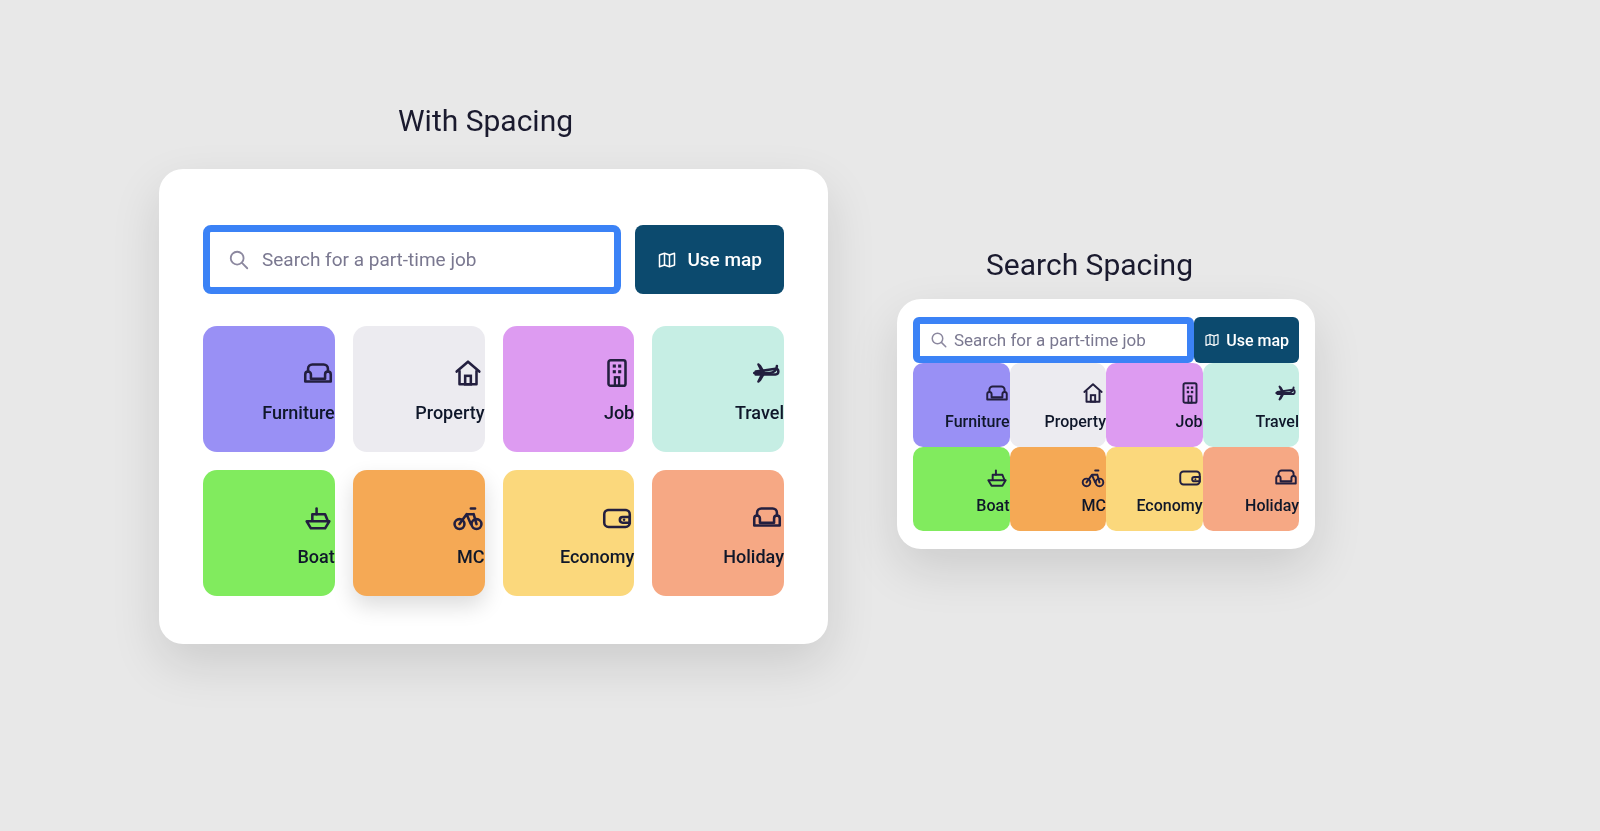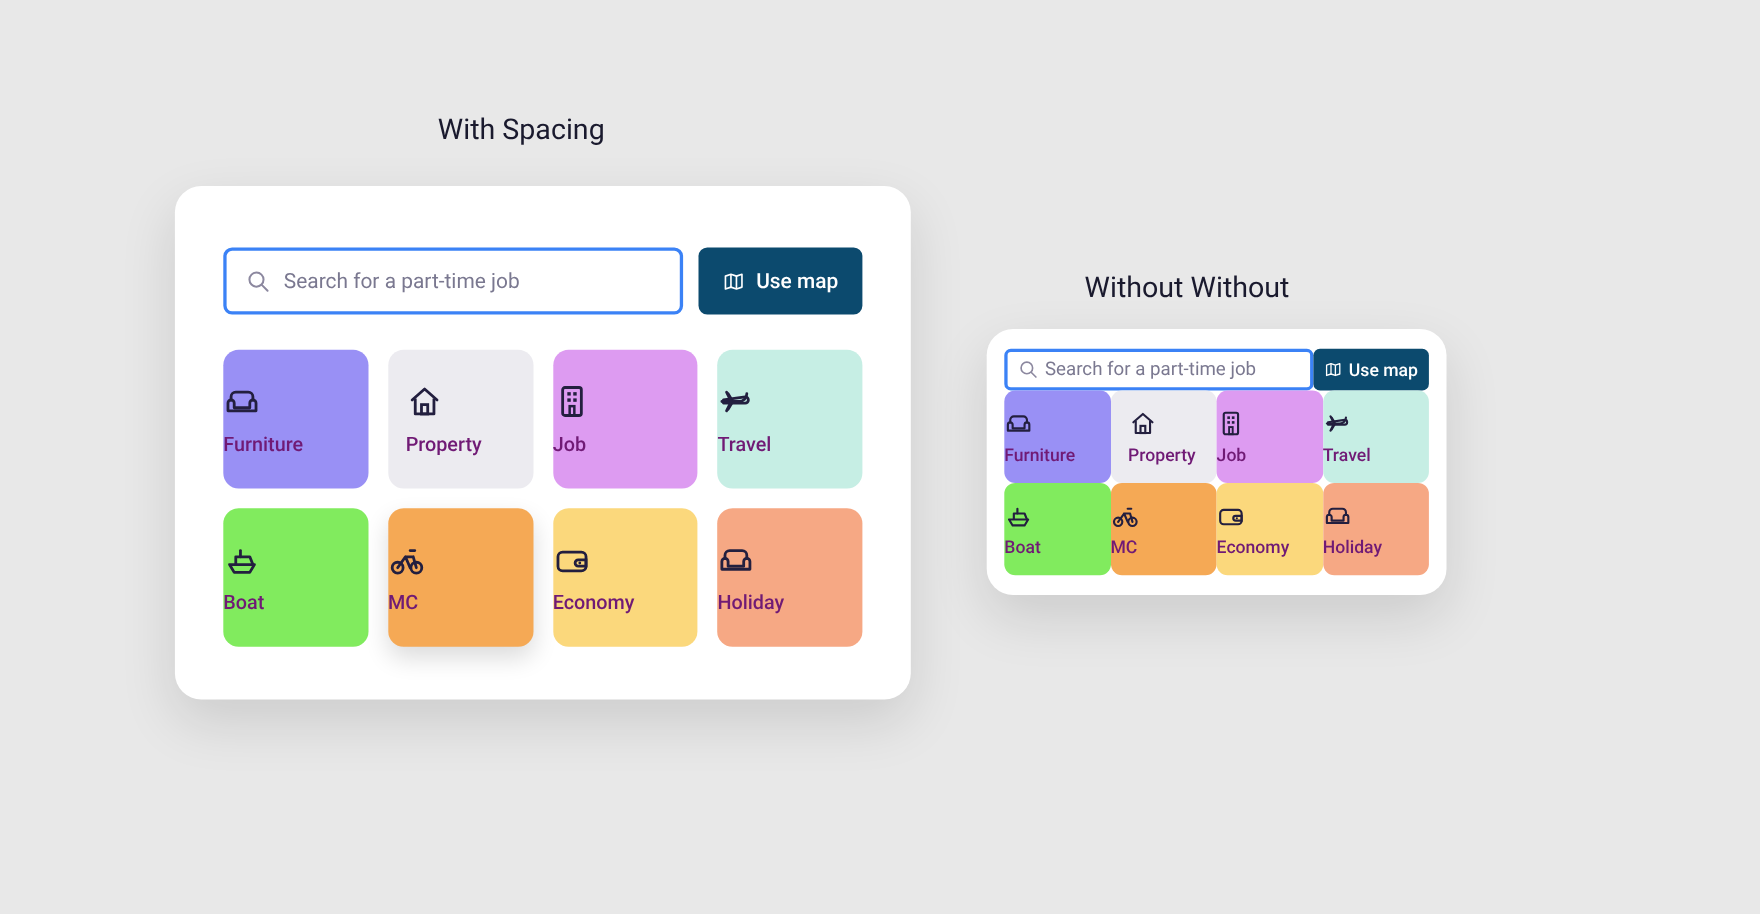--- a/index.html
+++ b/index.html
@@ -6,21 +6,21 @@
 body {
   width: 1600px;
   height: 831px;
   background: #e8e8e8;
   font-family: -apple-system, BlinkMacSystemFont, "Segoe UI", Roboto, sans-serif;
   position: relative;
   overflow: hidden;
 }
 .heading {
   position: absolute;
-  font-size: 26px;
+  font-size: 30px;
   font-weight: 400;
   color: #1a1a2e;
 }
 .heading-left { left: 398px; top: 103px; }
 .heading-right { left: 986px; top: 247px; }
 
 .card {
   position: absolute;
   background: #fff;
   border-radius: 24px;
@@ -43,21 +43,21 @@
   display: flex;
   align-items: stretch;
 }
 .card-left .search-row { gap: 14px; margin-bottom: 32px; }
 .card-right .search-row { gap: 0; margin-bottom: 0; }
 
 .search-input {
   flex: 1;
   display: flex;
   align-items: center;
-  border: 3px solid #3b82f6;
+  border: 7px solid #3b82f6;
   border-radius: 8px;
   background: #fff;
   color: #7a7890;
 }
 .card-left .search-input { padding: 16px 18px; gap: 12px; font-size: 19px; }
 .card-right .search-input { padding: 6px 10px; gap: 6px; font-size: 17px; border-radius: 6px; }
 
 .search-input svg { flex-shrink: 0; }
 
 .map-btn {
@@ -73,24 +73,24 @@
 .card-left .map-btn { padding: 0 22px; gap: 10px; font-size: 19px; }
 .card-right .map-btn { padding: 0 10px; gap: 6px; font-size: 16px; border-radius: 6px; }
 
 .grid { display: grid; grid-template-columns: repeat(4, 1fr); }
 .card-left .grid { gap: 18px; }
 .card-right .grid { gap: 0; }
 
 .tile {
   display: flex;
   flex-direction: column;
-  align-items: flex-start;
+  align-items: flex-end;
   justify-content: center;
   border-radius: 14px;
-  color: #701a75;
+  color: #0f172a;
   cursor: pointer;
 }
 .card-left .tile { height: 126px; gap: 12px; font-size: 18px; font-weight: 500; }
 .card-right .tile { height: 84px; gap: 6px; font-size: 16px; font-weight: 500; border-radius: 10px; }
 
 .tile svg { }
 .card-left .tile svg { width: 34px; height: 34px; }
 .card-right .tile svg { width: 26px; height: 26px; }
 
 .c-purple   { background: #9990f5; }
@@ -153,21 +153,21 @@
     </g>
     <g id="ico-wallet">
       <rect x="3" y="7" width="18" height="12" rx="3" fill="none" stroke="currentColor" stroke-width="1.8"></rect>
       <path d="M16 12 h5 v4 h-5 a2 2 0 0 1 0-4 Z" fill="none" stroke="currentColor" stroke-width="1.8"></path>
       <circle cx="17" cy="14" r="0.9" fill="currentColor"></circle>
     </g>
   </defs>
 </svg>
 
 <div class="heading heading-left">With Spacing</div>
-<div class="heading heading-right">Without Without</div>
+<div class="heading heading-right">Search Spacing</div>
 
 <div class="card card-left">
   <div class="search-row">
     <div class="search-input">
       <svg viewBox="0 0 24 24" width="22" height="22" style="color:#8c889f">
           <use href="#ico-search"></use>
         </svg>
       <span>Search for a part-time job</span>
     </div>
     <div class="map-btn">

